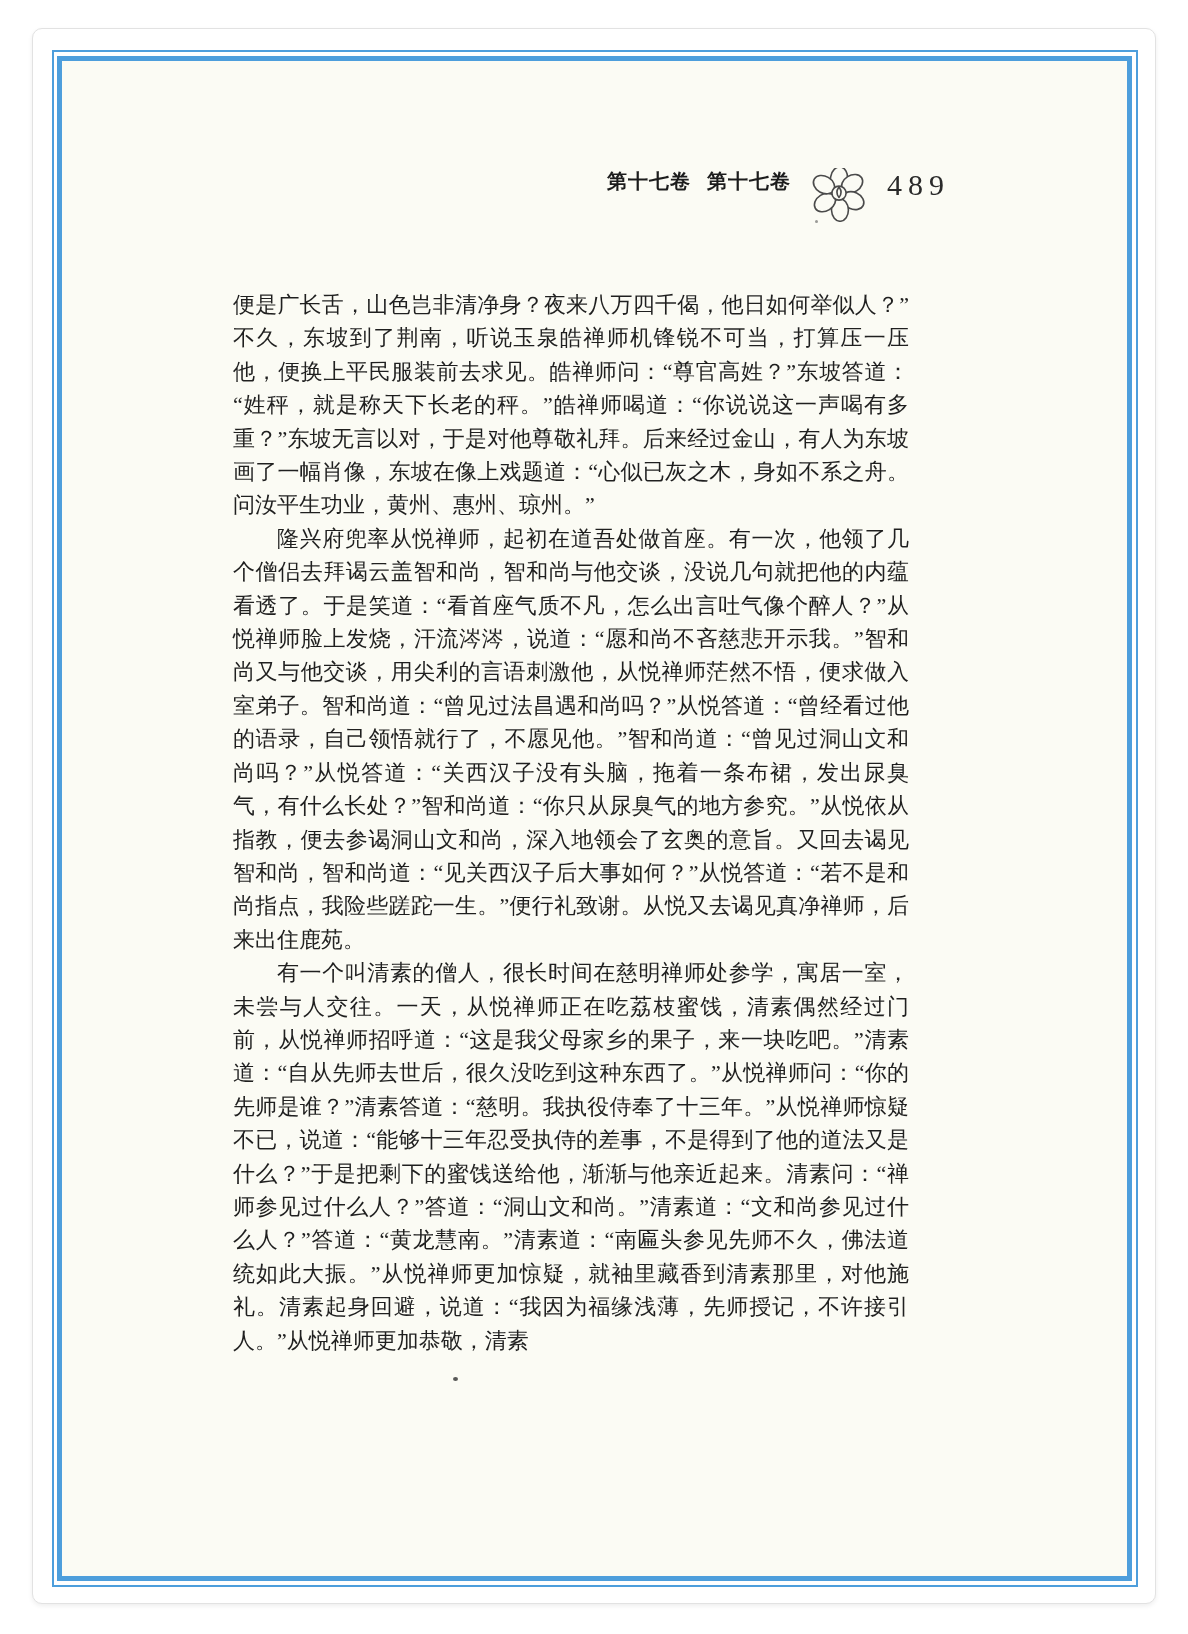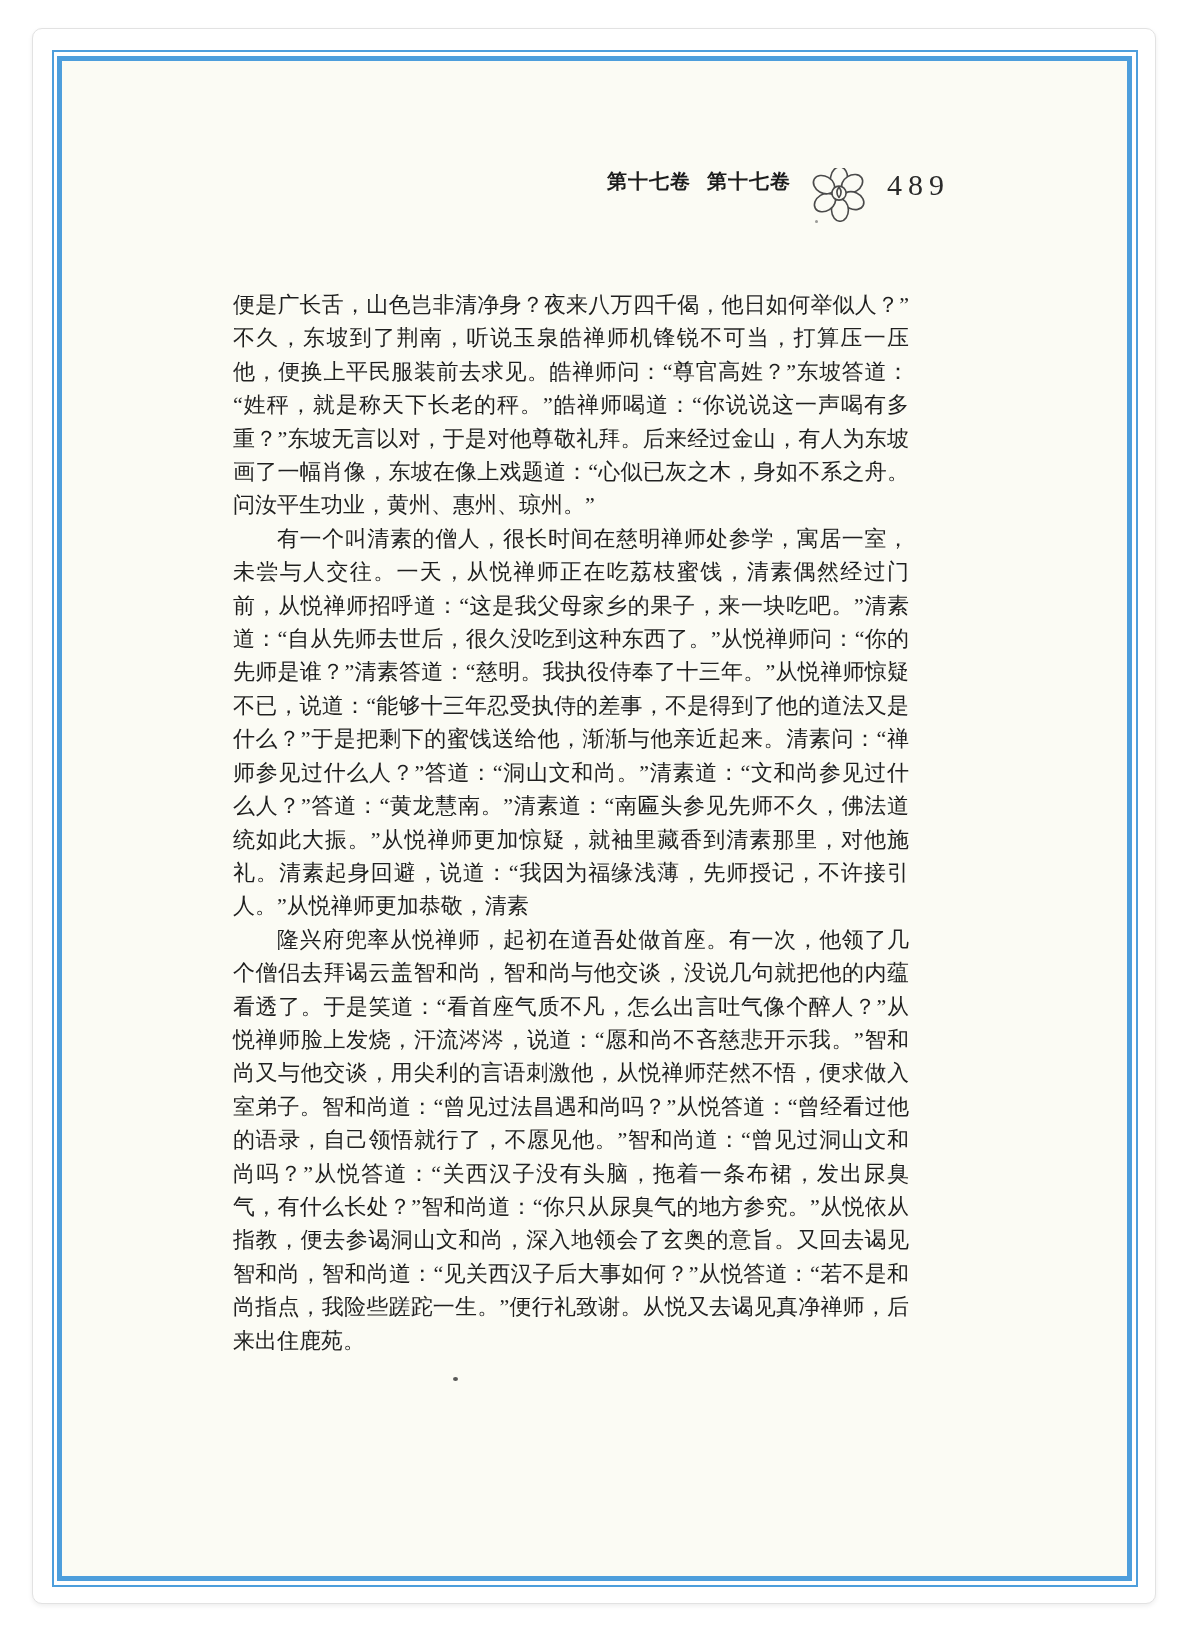--- a/index.html
+++ b/index.html
@@ -129,19 +129,19 @@
           <circle cx="32" cy="26" r="7.5"></circle>
           <path d="M32 19.5 q4.5 6 0 11 q-4.5 -5 0 -11 Z"></path>
         </g>
       </svg>
     </span>
     <span class="page-number">489</span>
   </div>
 
   <div class="text-block">
     <p>便是广长舌，山色岂非清净身？夜来八万四千偈，他日如何举似人？”不久，东坡到了荆南，听说玉泉皓禅师机锋锐不可当，打算压一压他，便换上平民服装前去求见。皓禅师问：“尊官高姓？”东坡答道：“姓秤，就是称天下长老的秤。”皓禅师喝道：“你说说这一声喝有多重？”东坡无言以对，于是对他尊敬礼拜。后来经过金山，有人为东坡画了一幅肖像，东坡在像上戏题道：“心似已灰之木，身如不系之舟。问汝平生功业，黄州、惠州、琼州。”</p>
+    <p class="indent">隆兴府兜率从悦禅师，起初在道吾处做首座。有一次，他领了几个僧侣去拜谒云盖智和尚，智和尚与他交谈，没说几句就把他的内蕴看透了。于是笑道：“看首座气质不凡，怎么出言吐气像个醉人？”从悦禅师脸上发烧，汗流涔涔，说道：“愿和尚不吝慈悲开示我。”智和尚又与他交谈，用尖利的言语刺激他，从悦禅师茫然不悟，便求做入室弟子。智和尚道：“曾见过法昌遇和尚吗？”从悦答道：“曾经看过他的语录，自己领悟就行了，不愿见他。”智和尚道：“曾见过洞山文和尚吗？”从悦答道：“关西汉子没有头脑，拖着一条布裙，发出尿臭气，有什么长处？”智和尚道：“你只从尿臭气的地方参究。”从悦依从指教，便去参谒洞山文和尚，深入地领会了玄奥的意旨。又回去谒见智和尚，智和尚道：“见关西汉子后大事如何？”从悦答道：“若不是和尚指点，我险些蹉跎一生。”便行礼致谢。从悦又去谒见真净禅师，后来出住鹿苑。</p>
     <p class="indent">有一个叫清素的僧人，很长时间在慈明禅师处参学，寓居一室，未尝与人交往。一天，从悦禅师正在吃荔枝蜜饯，清素偶然经过门前，从悦禅师招呼道：“这是我父母家乡的果子，来一块吃吧。”清素道：“自从先师去世后，很久没吃到这种东西了。”从悦禅师问：“你的先师是谁？”清素答道：“慈明。我执役侍奉了十三年。”从悦禅师惊疑不已，说道：“能够十三年忍受执侍的差事，不是得到了他的道法又是什么？”于是把剩下的蜜饯送给他，渐渐与他亲近起来。清素问：“禅师参见过什么人？”答道：“洞山文和尚。”清素道：“文和尚参见过什么人？”答道：“黄龙慧南。”清素道：“南匾头参见先师不久，佛法道统如此大振。”从悦禅师更加惊疑，就袖里藏香到清素那里，对他施礼。清素起身回避，说道：“我因为福缘浅薄，先师授记，不许接引人。”从悦禅师更加恭敬，清素</p>
-    <p class="indent">隆兴府兜率从悦禅师，起初在道吾处做首座。有一次，他领了几个僧侣去拜谒云盖智和尚，智和尚与他交谈，没说几句就把他的内蕴看透了。于是笑道：“看首座气质不凡，怎么出言吐气像个醉人？”从悦禅师脸上发烧，汗流涔涔，说道：“愿和尚不吝慈悲开示我。”智和尚又与他交谈，用尖利的言语刺激他，从悦禅师茫然不悟，便求做入室弟子。智和尚道：“曾见过法昌遇和尚吗？”从悦答道：“曾经看过他的语录，自己领悟就行了，不愿见他。”智和尚道：“曾见过洞山文和尚吗？”从悦答道：“关西汉子没有头脑，拖着一条布裙，发出尿臭气，有什么长处？”智和尚道：“你只从尿臭气的地方参究。”从悦依从指教，便去参谒洞山文和尚，深入地领会了玄奥的意旨。又回去谒见智和尚，智和尚道：“见关西汉子后大事如何？”从悦答道：“若不是和尚指点，我险些蹉跎一生。”便行礼致谢。从悦又去谒见真净禅师，后来出住鹿苑。</p>
   </div>
 
   <div class="speck speck-1"></div>
   <div class="speck speck-2"></div>
 </div>
 
 </body></html>

